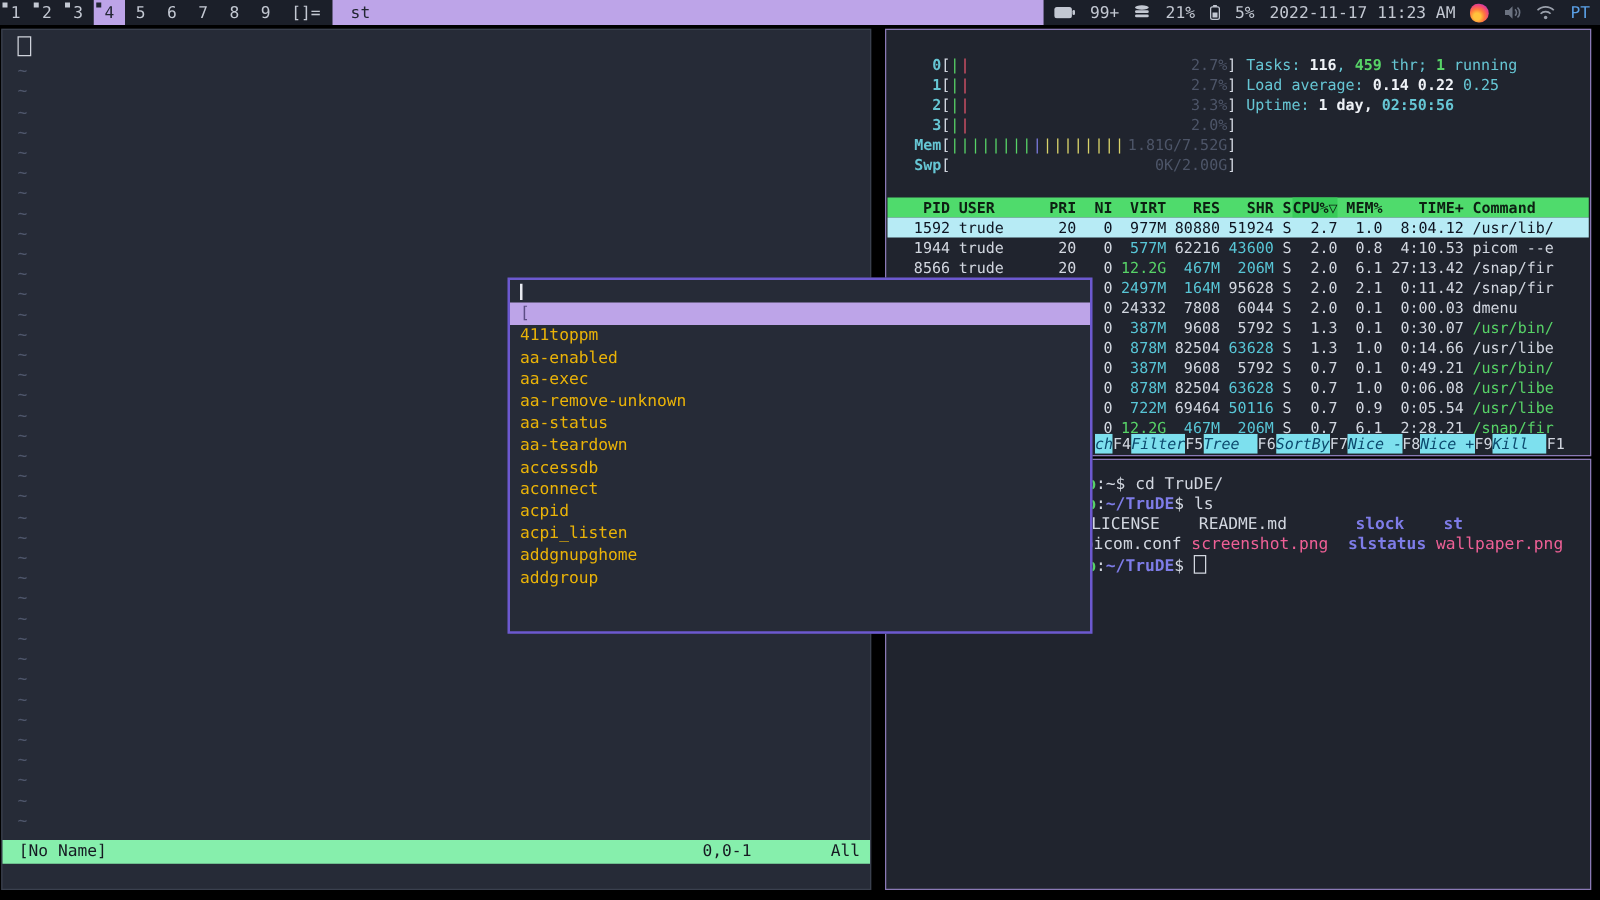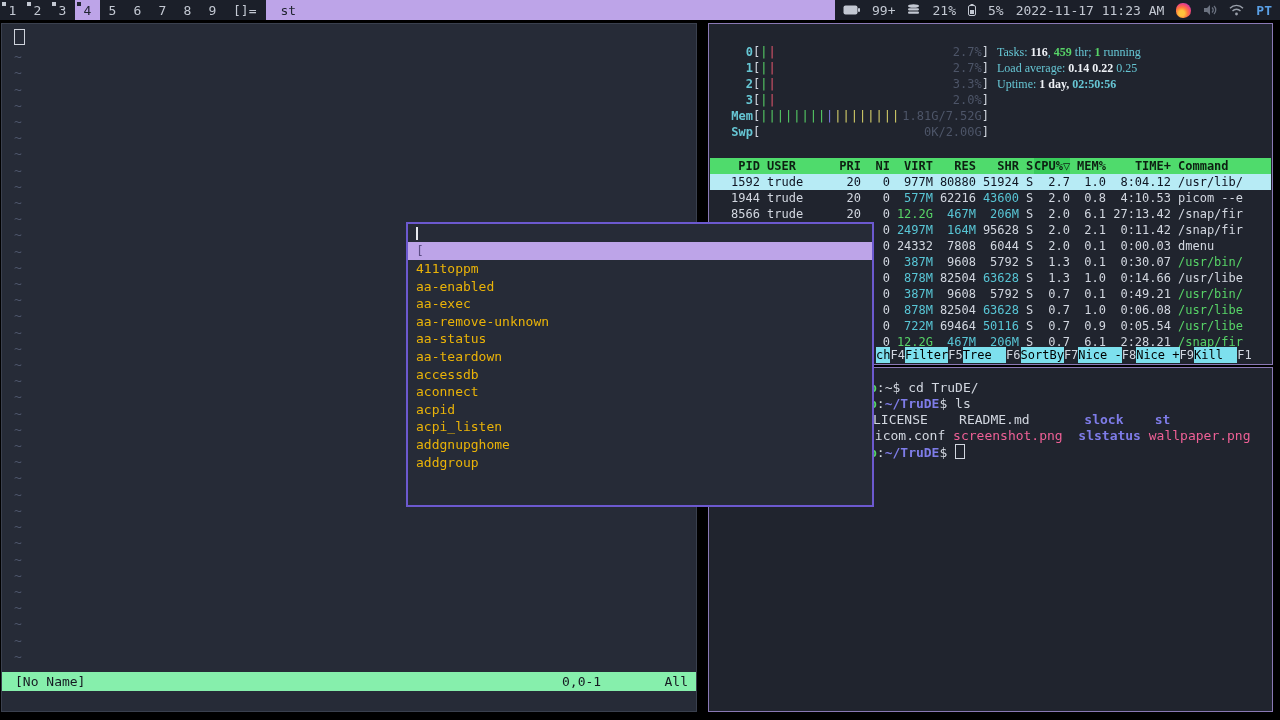--- a/index.html
+++ b/index.html
@@ -9,21 +9,21 @@
   #topbar{position:absolute;left:0;top:0;width:1280px;height:20px;background:#1b1f29;
     display:flex;align-items:stretch;font-size:13px;color:#c3c8d2;}
   .ws{width:25px;position:relative;display:flex;align-items:center;justify-content:center;cursor:default;}
   .ws .ind{position:absolute;left:2px;top:2px;width:4px;height:4px;background:#c3c8d2;}
   .ws.sel{background:#bda4e8;color:#222633;}
   .ws.sel .ind{background:#222633;}
   #layout-symbol{display:flex;align-items:center;margin:0 10px 0 8px;}
   #bar-title{flex:1;background:#bda4e8;color:#222633;display:flex;align-items:center;padding-left:14px;}
   #bar-status{display:flex;align-items:center;gap:12px;padding:0 8px;background:#1b1f29;}
   #bar-status svg{display:block;}
-  .kb-label{color:#5aa0e6;font-weight:bold;}
+  .kb-label{color:#5aa0e6;font-weight:normal;}
   .flame{width:15px;height:15px;border-radius:46% 54% 52% 48%;
     background:radial-gradient(circle at 38% 68%,#ffc23c 0 22%,#ff7a3c 40%,#f0447a 65%,#a businesses03ad6 85%);}
   
   #vim-window{left:1px;top:23px;width:696px;height:689px;background:#262b37;
     border:1px solid #3a404e;box-sizing:border-box;}
   #vim-body{position:absolute;left:0;top:4px;right:0;height:644px;overflow:hidden;
     padding-left:12px;font-size:13px;line-height:16.2px;color:#4e566b;}
   .vim-cursor{display:inline-block;width:9px;height:14px;border:1.5px solid #cfd3dc;margin-top:1px;}
   #vim-status{position:absolute;left:0;right:0;bottom:20px;height:19px;background:#86efac;
     color:#161a22;font-size:13px;line-height:19px;}
@@ -34,42 +34,42 @@
   #htop-window{left:708px;top:23px;width:565px;height:342px;background:#20242e;
     border:1px solid #8a79b5;box-sizing:border-box;font-size:12px;color:#d2d7e0;}
   #htop-meters{position:absolute;left:8px;top:20px;width:272px;}
   .m-row{display:flex;height:16px;line-height:16px;white-space:pre;}
   .m-label{width:36px;text-align:right;color:#66c6d4;font-weight:bold;}
   .m-brk{color:#d2d7e0;}
   .m-bars{flex:1;overflow:hidden;letter-spacing:1px;}
   .m-val{color:#4d5568;margin-left:auto;}
   .bar-g{color:#57d367}.bar-r{color:#e0556b}.bar-b{color:#7b7be0}.bar-y{color:#d9d36a}
   #htop-info{position:absolute;left:288px;top:20px;white-space:pre;}
-  .i-row{height:16px;line-height:16px;font-family:Liberation Serif, serif;}
+  .i-row{height:16px;line-height:16px;}
   .fg-cy{color:#66c6d4}.fg-cyb{color:#66c6d4;font-weight:bold}
   .fg-w{color:#d2d7e0}.fg-wb{color:#eef1f6;font-weight:bold}
   .fg-gn{color:#57d367}.fg-gnb{color:#57d367;font-weight:bold}
   .fg-teal{color:#58c6d6}.fg-pk{color:#ee6096}.fg-blb{color:#7e7ce8;font-weight:bold}
   #htop-table{position:absolute;left:1px;right:1px;top:134px;}
   .h-row{display:flex;height:16px;line-height:16px;white-space:pre;}
   .h-head{background:#4fdb6c;color:#0d2012;font-weight:bold;}
   .h-row span{display:block;}
   .c0{width:50px;text-align:right}.c1{width:72px;padding-left:7px;box-sizing:border-box}
   .c2{width:29px;text-align:right}.c3{width:29px;text-align:right}
   .c4{width:43px;text-align:right}.c5{width:43px;text-align:right}.c6{width:43px;text-align:right}
   .c7{width:15px;padding-left:7px;box-sizing:border-box}
   .c8{width:36px;text-align:right}.c9{width:36px;text-align:right}
   .c10{width:65px;text-align:right}.c11{flex:1;padding-left:7px;overflow:hidden}
   .h-head .c8{background:#38cb5a;}
   .h-row.sel{background:#b7ebf5;}
   .h-row.sel span{color:#0e1421 !important;font-weight:normal;}
   #htop-fnbar{position:absolute;left:1px;right:1px;bottom:1px;height:16px;display:flex;
     padding-left:166px;line-height:16px;font-size:12px;white-space:pre;overflow:hidden;}
   .fn-key{color:#d2d7e0;}
-  .fn-label{background:#7de0ee;color:#000000;}
+  .fn-label{background:#7de0ee;color:#0c4a6e;font-style:italic;}
   
   #term-window{left:708px;top:367px;width:565px;height:345px;background:#20242e;
     border:1px solid #8a79b5;box-sizing:border-box;font-size:13px;color:#d2d7e0;}
   #term-lines{position:absolute;left:0;top:12px;right:0;}
   .t-line{height:16px;line-height:16px;white-space:pre;overflow:hidden;}
   .term-cursor{display:inline-block;width:8px;height:13px;border:1.5px solid #d2d7e0;
     vertical-align:-2px;}
   
   #dmenu{left:406px;top:222px;width:468px;height:285px;background:#262b37;
     border:2px solid #6c59cf;box-sizing:border-box;z-index:10;font-size:13px;overflow:hidden;}

